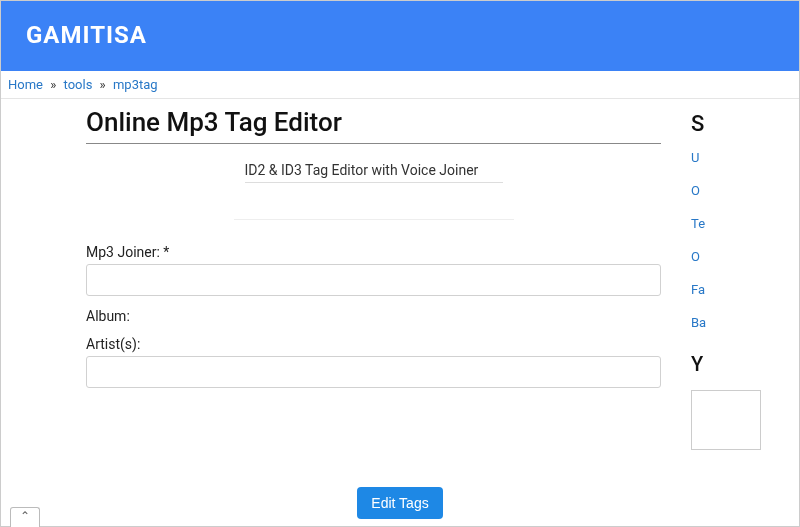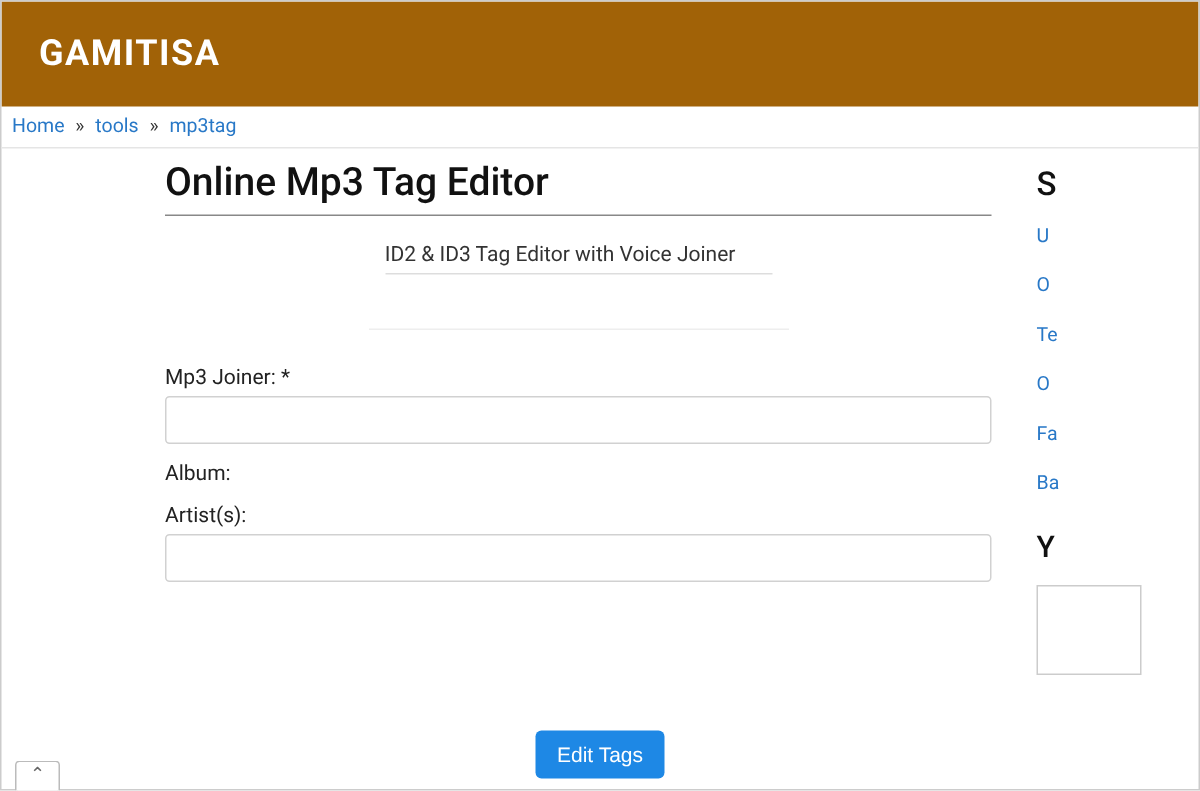--- a/index.html
+++ b/index.html
@@ -5,21 +5,21 @@
     * { margin: 0; padding: 0; box-sizing: border-box; }
     body {
       font-family: -apple-system, BlinkMacSystemFont, "Segoe UI", Roboto, "Helvetica Neue", Arial, sans-serif;
       background: #fff;
       width: 800px;
       height: 527px;
       overflow: hidden;
       border: 1px solid #ccc;
     }
     .header {
-      background: #a16207;
+      background: #3b82f6;
       color: #fff;
       padding: 20px 25px 22px;
     }
     .brand {
       font-size: 24px;
       font-weight: 700;
       letter-spacing: 1px;
     }
     .breadcrumb {
       padding: 6px 7px;
@@ -33,21 +33,21 @@
     .breadcrumb .sep {
       color: #333;
       padding: 0 4px;
     }
     .layout {
       display: flex;
       padding-top: 8px;
     }
     .main {
       flex: 0 0 690px;
-      padding-left: 109px;
+      padding-left: 85px;
       padding-right: 30px;
     }
     .page-title {
       font-size: 26px;
       font-weight: 500;
       color: #111;
       padding-bottom: 6px;
       border-bottom: 1px solid #888;
       margin-bottom: 18px;
     }

